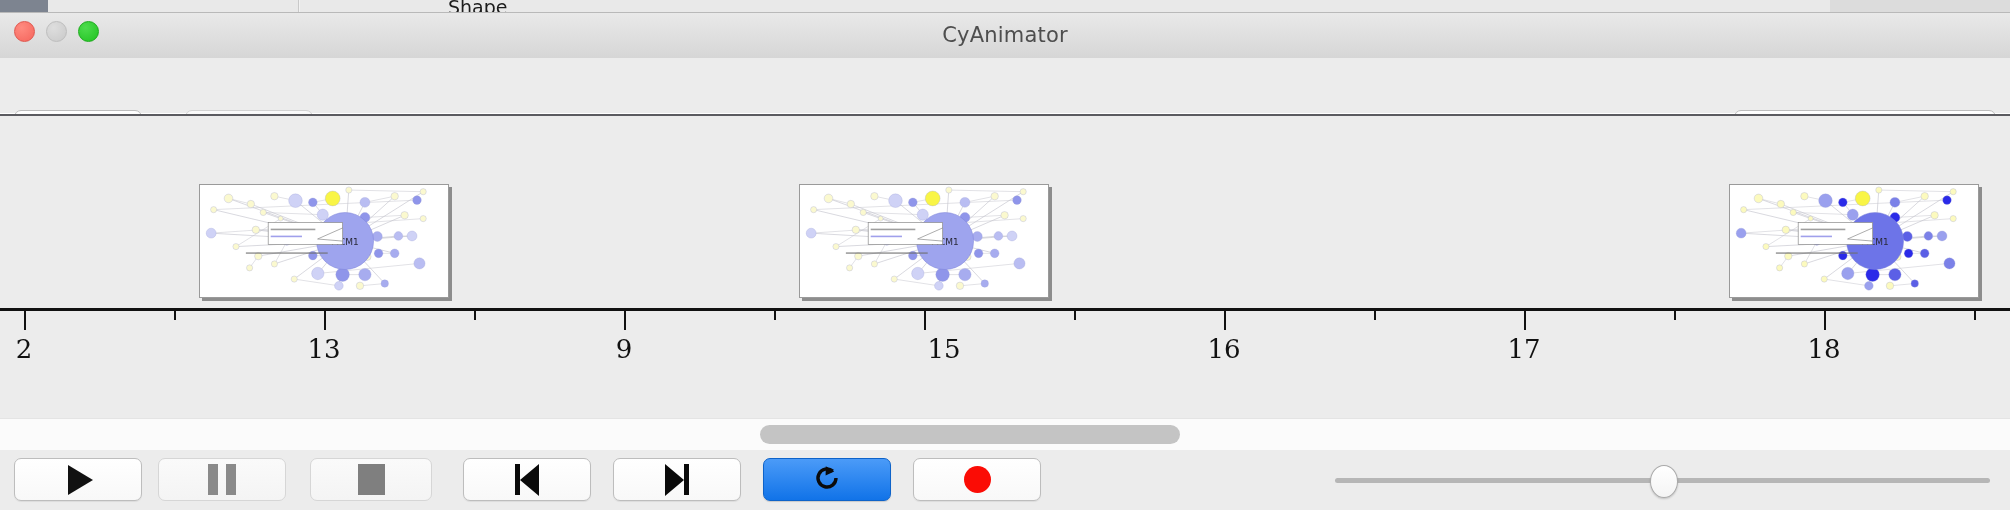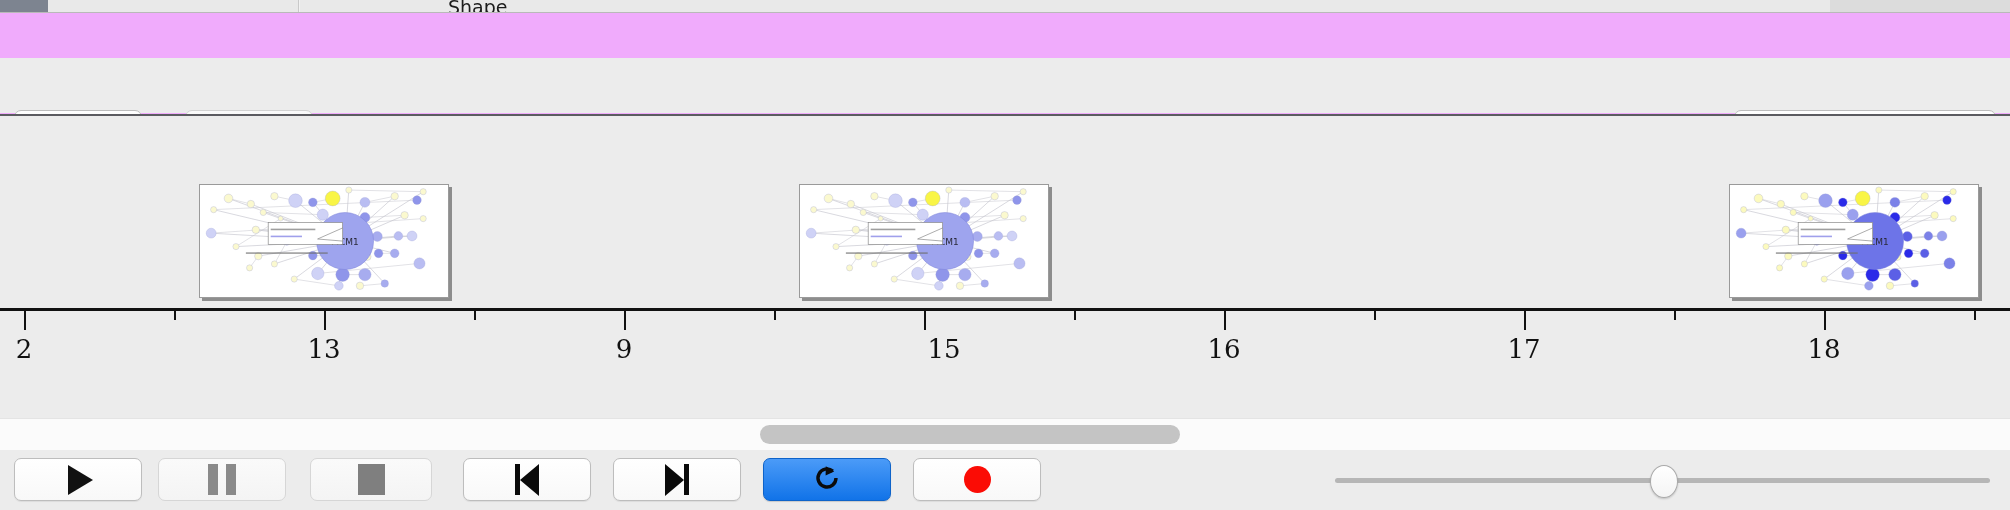--- a/index.html
+++ b/index.html
@@ -3,21 +3,21 @@
 <meta charset="utf-8">
 <title>CyAnimator</title>
 <style>
   html,body{margin:0;padding:0;}
   body{
     width:2010px;height:510px;overflow:hidden;
     font-family:"DejaVu Sans","Liberation Sans",sans-serif;
     background:#ececec;
     -webkit-font-smoothing:antialiased;
   }
-  .app{position:relative;width:2010px;height:510px;overflow:hidden;background:#f0abfc;}
+  .app{position:relative;width:2010px;height:510px;overflow:hidden;background:#ffffff;}
 
   
   .bg-strip{position:absolute;left:0;top:0;width:2010px;height:13px;
     background:#f2f2f2;overflow:hidden;}
   .bg-strip .bgseg{position:absolute;top:0;height:13px;background:#e9e9e9;
     border-right:1px solid #c9c9c9;}
   .bg-strip .bgdark{position:absolute;top:0;height:13px;background:#7d8490;}
   .bg-strip .bgword{position:absolute;top:-4px;font-size:19px;color:#1c1c1c;
     font-family:"DejaVu Sans","Liberation Sans",sans-serif;white-space:nowrap;}
   .bg-strip .bgglyph{position:absolute;top:-7px;font-size:21px;color:#111;white-space:nowrap;}
@@ -125,20 +125,28 @@
     <div class="bgseg" style="left:514px;width:96px;"></div>
     <div class="bgword" style="left:448px;">Shape</div>
     <div class="bgseg" style="left:610px;width:420px;"></div>
     <div class="bgseg" style="left:1030px;width:180px;"></div>
     <div class="bgseg" style="left:1210px;width:300px;"></div>
     <div class="bgseg" style="left:1510px;width:320px;"></div>
     <div class="bgdark" style="left:1830px;width:180px;background:#dcdcdc;"></div>
     <div class="bgline"></div>
   </div>
 
+  <div class="titlebar">
+    <div class="title">CyAnimator</div>
+    <div class="lights">
+      <div class="light red"></div>
+      <div class="light yellow"></div>
+      <div class="light green"></div>
+    </div>
+  </div>
 
   <div class="toolbar">
     <div class="btn btn-add">
       <span class="plus">+</span>
     </div>
     <div class="btn btn-del dim">
       <span class="trash">
         <svg width="24" height="28" viewBox="0 0 24 28">
           <path d="M3 6h18" stroke="#808080" stroke-width="2" fill="none"></path>
           <path d="M9.5 3.5h5a1 1 0 0 1 1 1V6h-7V4.5a1 1 0 0 1 1-1z" stroke="#808080" stroke-width="1.6" fill="none"></path>

